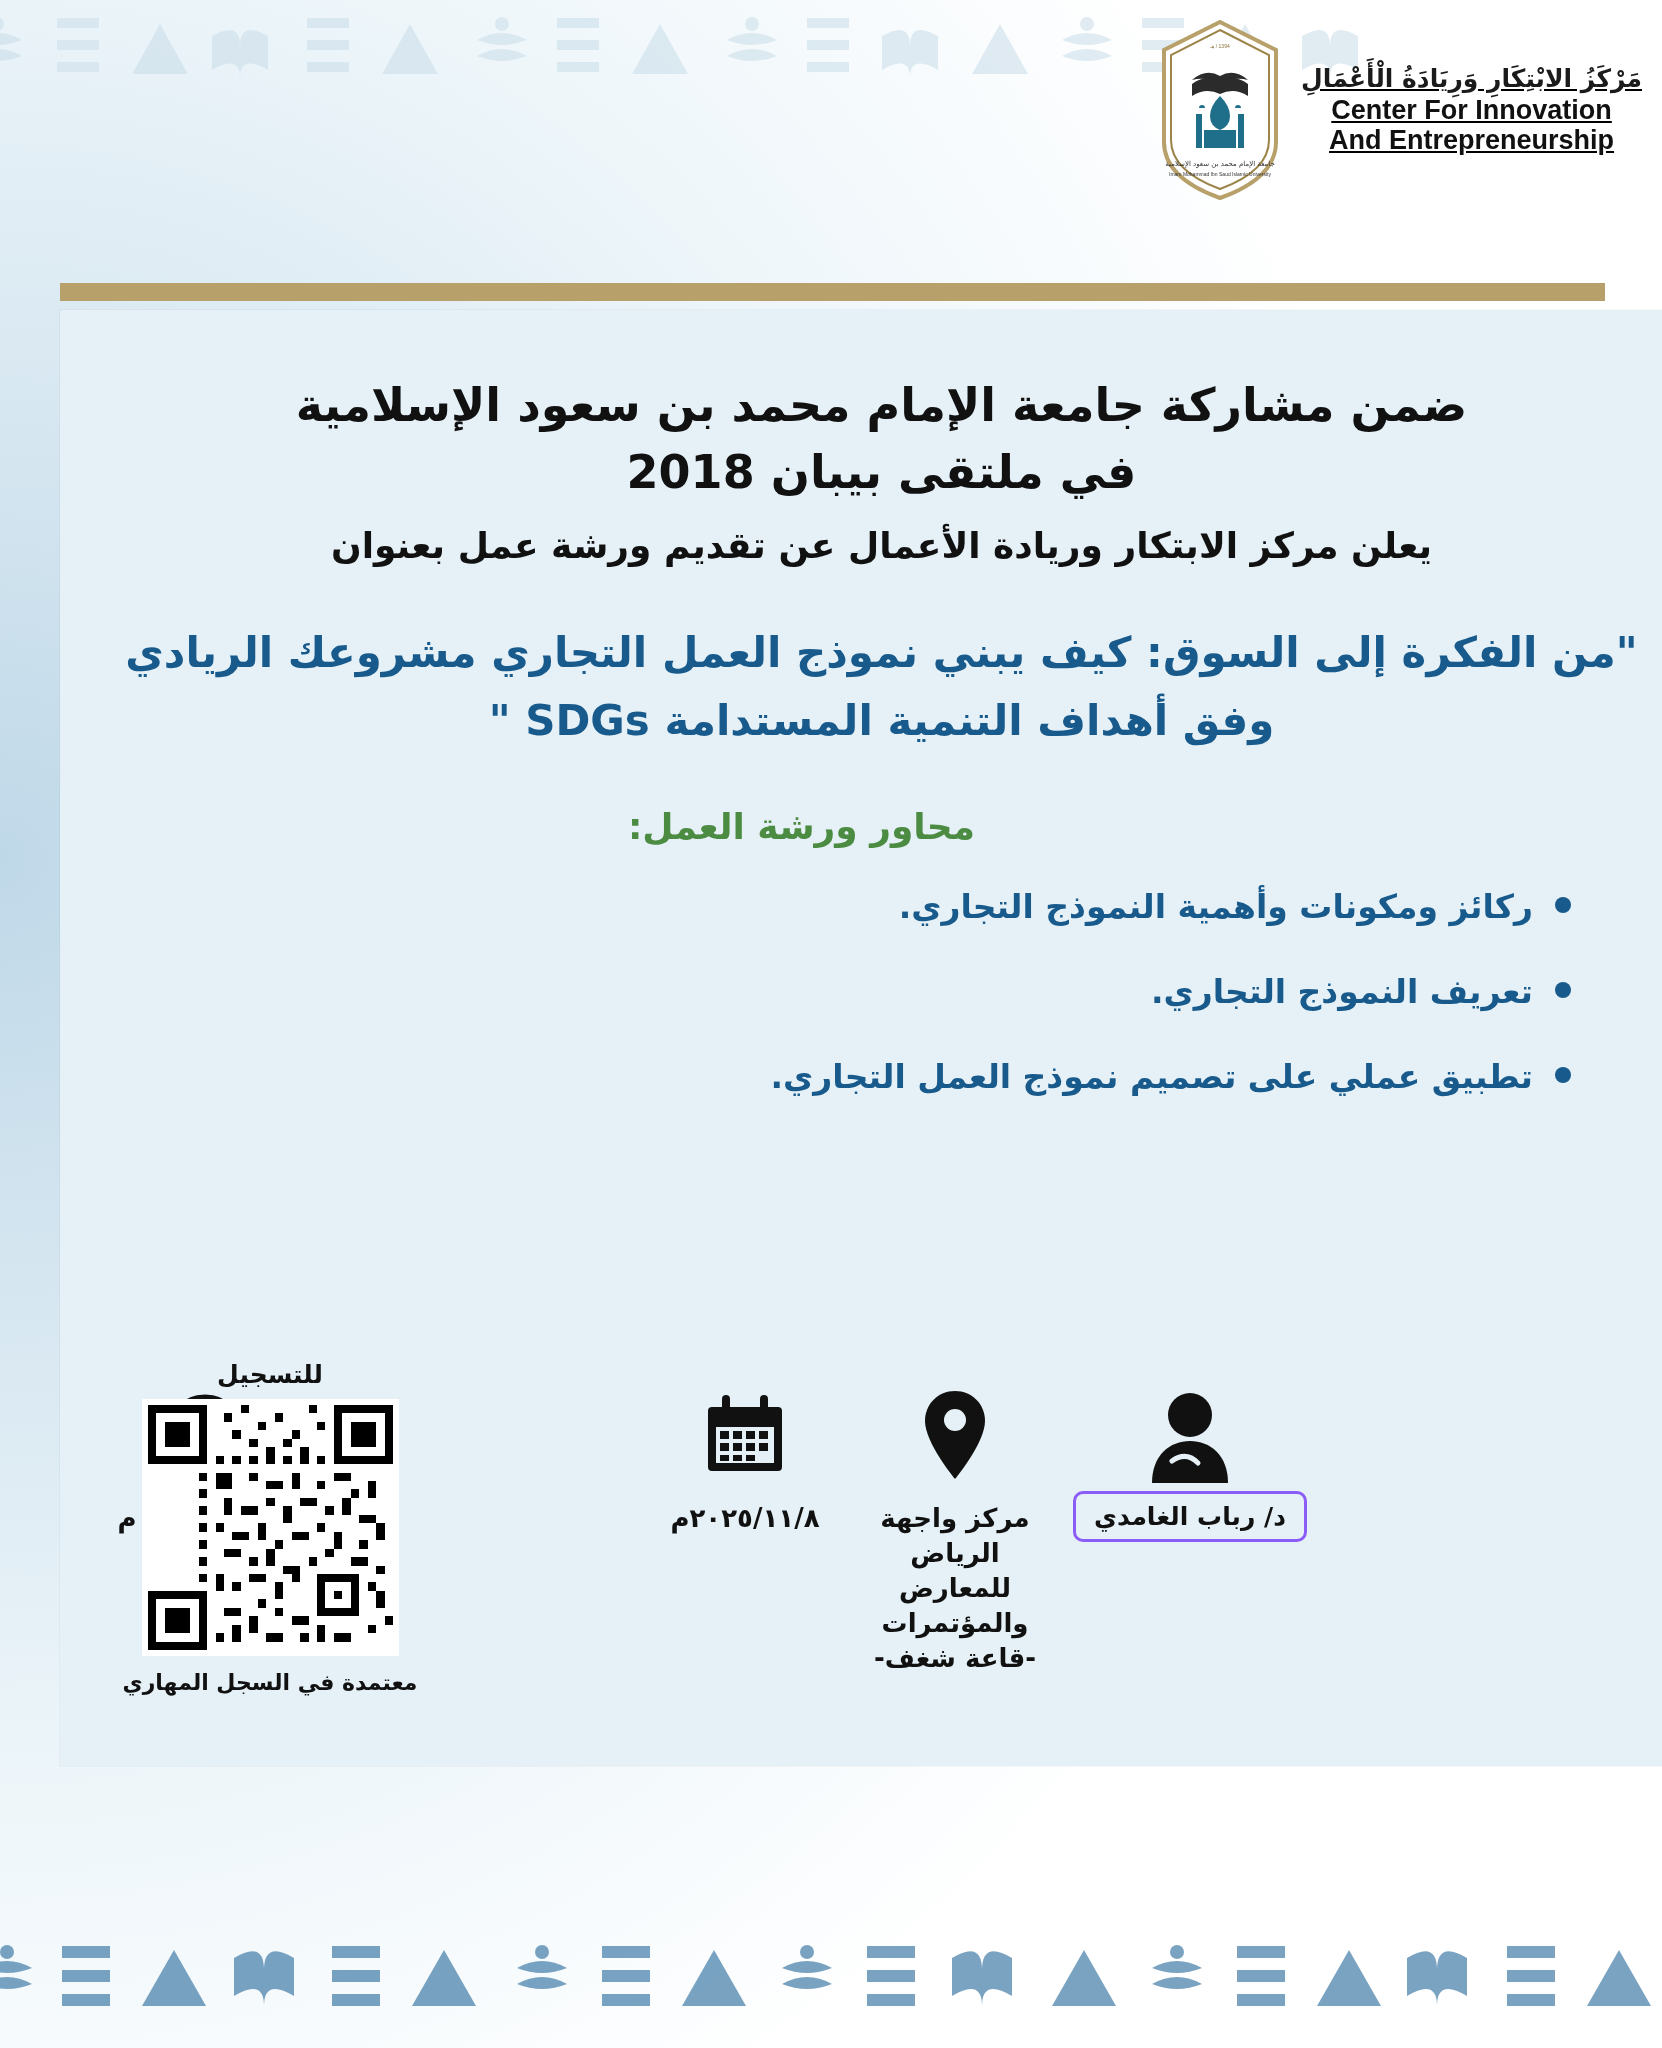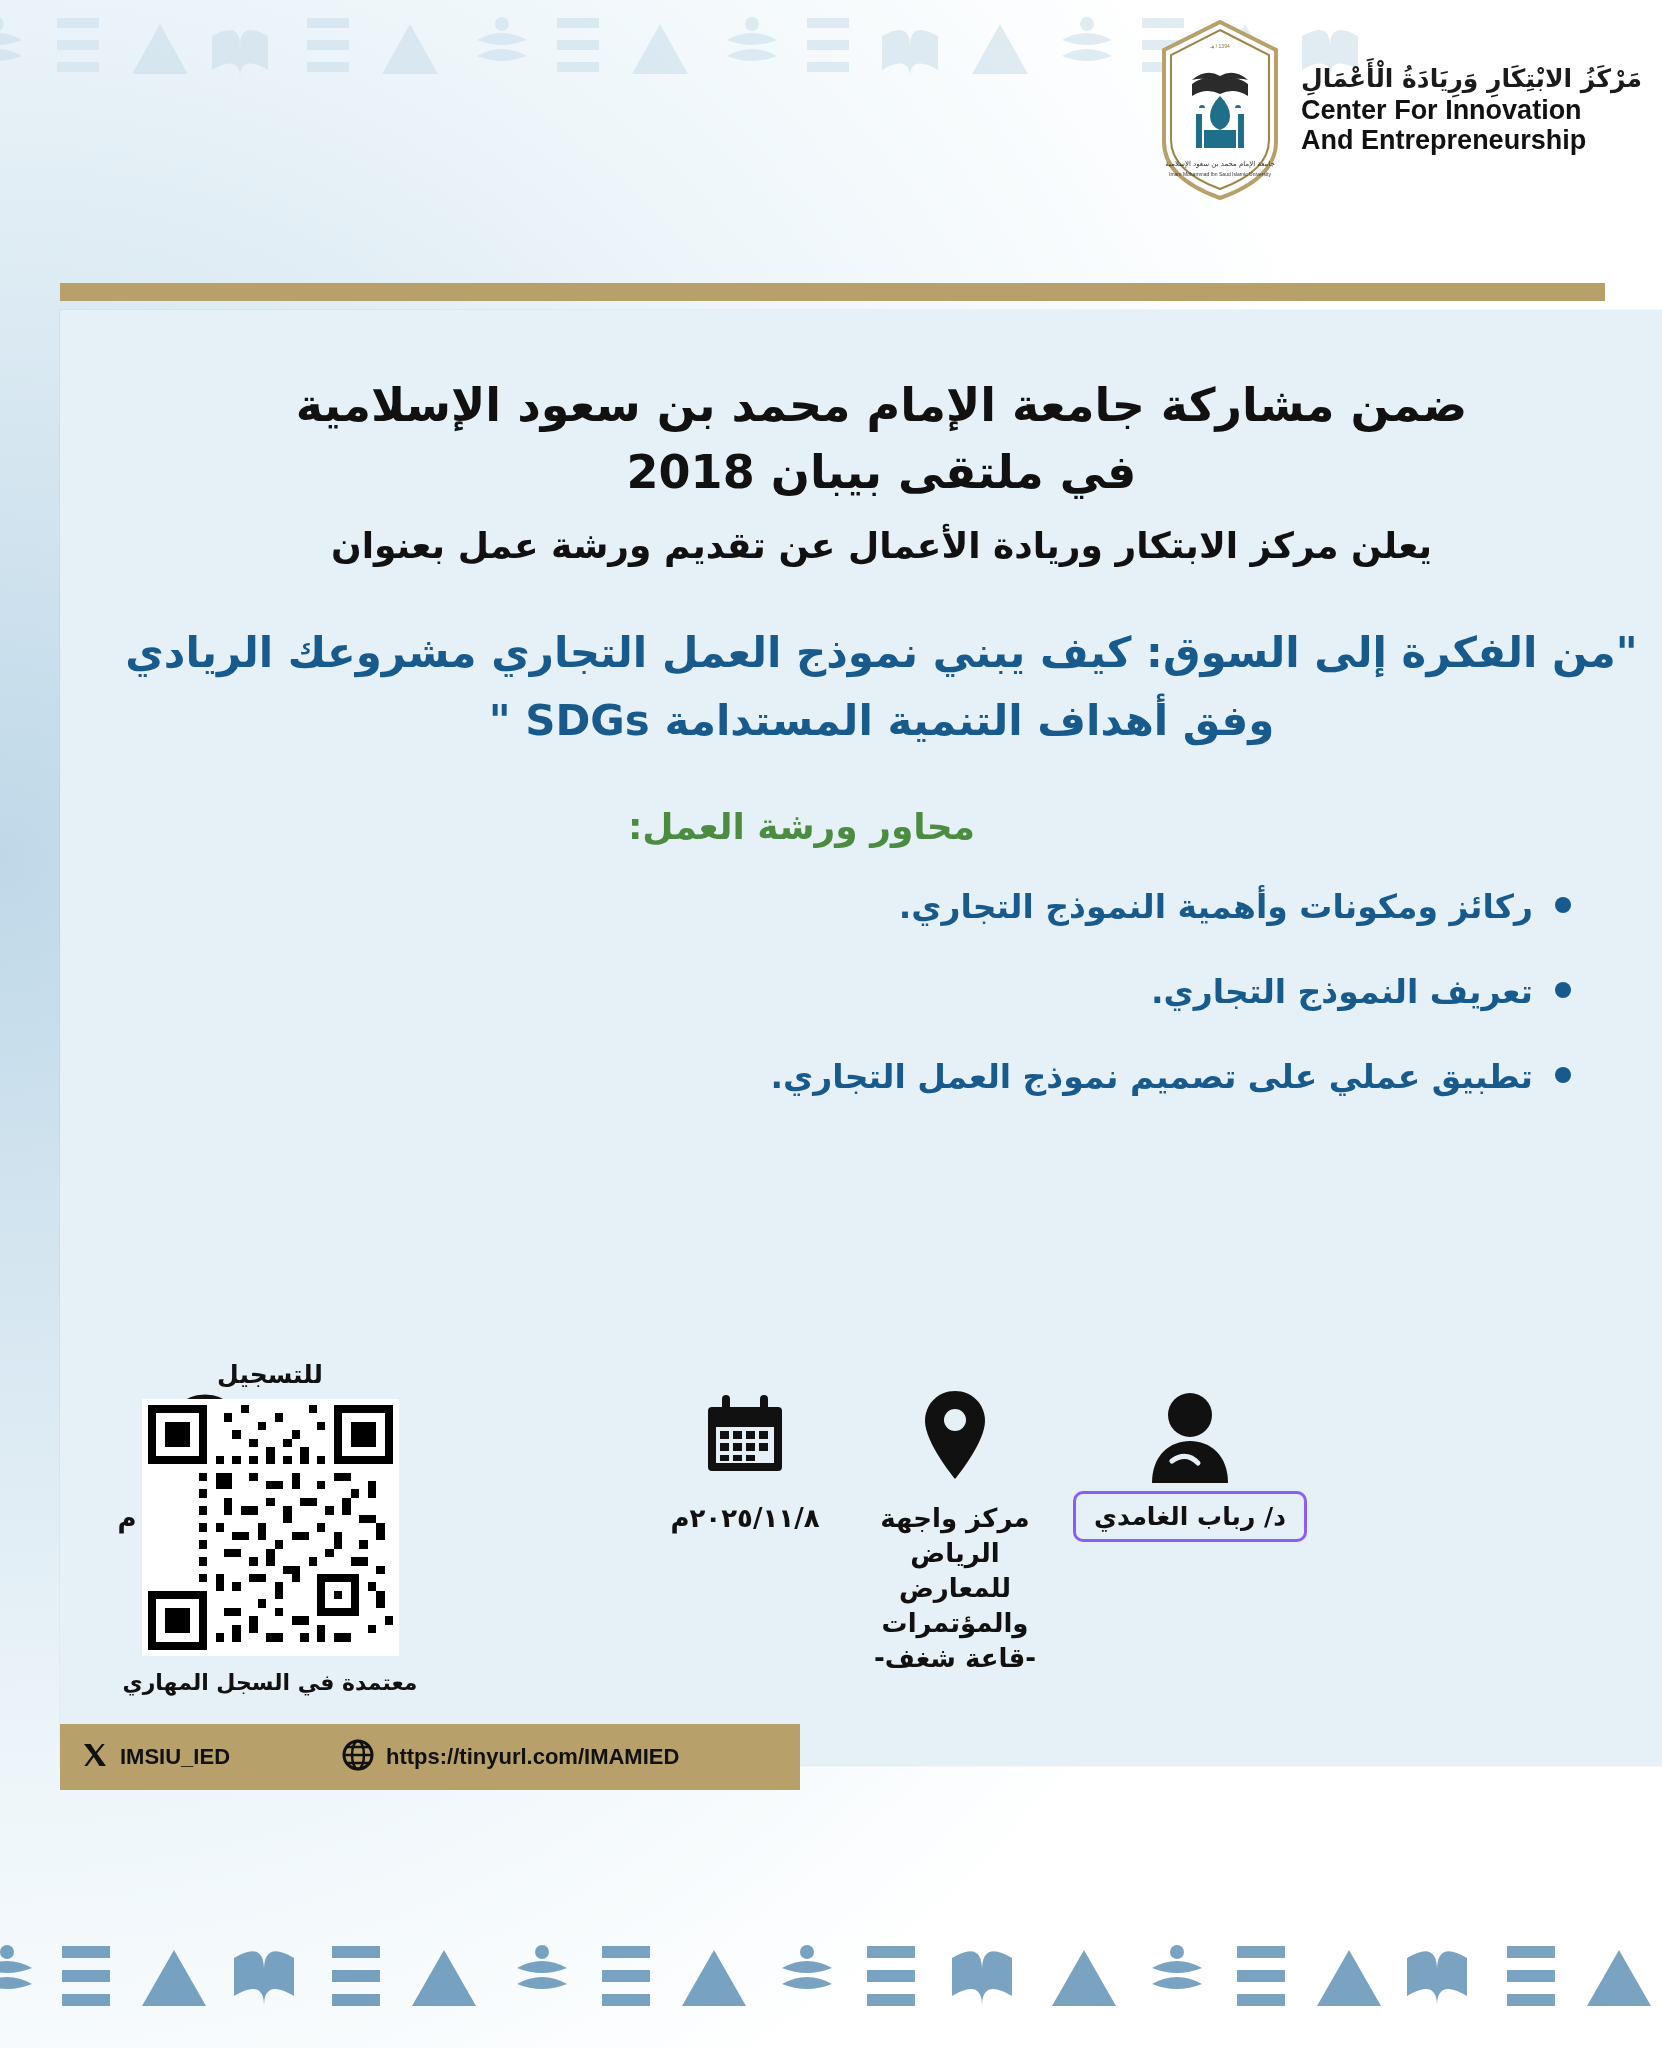--- a/index.html
+++ b/index.html
@@ -32,21 +32,21 @@
   .motif{flex:0 0 auto;opacity:.85;}
   .top-band .motif{opacity:.55;}
 
   
   .header{
     position:absolute;top:20px;right:20px;
     display:flex;align-items:center;gap:18px;
     direction:rtl;
   }
   .logo-text{
-    text-align:left;line-height:1.05;
+    text-align:center;line-height:1.05;text-decoration:underline;
   }
   .logo-ar{
     font-size:25px;font-weight:bold;color:#1b1b1b;
     letter-spacing:.5px;margin-bottom:4px;
     font-family:"DejaVu Sans", sans-serif;
   }
   .logo-en1,.logo-en2{
     font-size:27px;font-weight:bold;color:#111;direction:ltr;
     font-family:"Liberation Sans", sans-serif;
   }
@@ -478,41 +478,20 @@
             <rect x="26" y="21" width="1" height="1"></rect>
               <rect x="28" y="25" width="1" height="1"></rect>
           </g>
         </svg>
       </div>
       <div class="qr-note">معتمدة في السجل المهاري</div>
     </div>
 
   </div>
 
-  <div class="footer-bar">
-    <div class="footer-item">
-      <span>
-        <svg width="26" height="26" viewBox="0 0 26 26" xmlns="http://www.w3.org/2000/svg">
-          <path d="M2 2 L10.5 13 L2.4 24 L5.2 24 L11.8 15 L17.5 24 L24 24 L15 11.5 L22.7 2 L19.9 2 L13.7 9.7 L8.6 2 Z" fill="#111"></path>
-        </svg>
-      </span>
-      <span class="ftxt">IMSIU_IED</span>
-    </div>
-    <div class="footer-sep"></div>
-    <div class="footer-item">
-      <span>
-        <svg width="32" height="32" viewBox="0 0 32 32" xmlns="http://www.w3.org/2000/svg">
-          <circle cx="16" cy="16" r="14" fill="none" stroke="#111" stroke-width="3"></circle>
-          <ellipse cx="16" cy="16" rx="6" ry="14" fill="none" stroke="#111" stroke-width="2.5"></ellipse>
-          <path d="M2 16 L30 16 M4.5 8 L27.5 8 M4.5 24 L27.5 24" stroke="#111" stroke-width="2.5" fill="none"></path>
-        </svg>
-      </span>
-      <span class="ftxt">https://tinyurl.com/IMAMIED</span>
-    </div>
-  </div>
 
   <div class="bottom-band">
     <div class="band-row">
       <svg class="motif" width="1700" height="150" viewBox="0 0 1700 150" xmlns="http://www.w3.org/2000/svg">
         <g fill="#2f6f9f" opacity=".75">
           <g transform="translate(10,40)">
             <path d="M10 30 q25 -14 50 0 q-25 10 -50 0 Z"></path>
             <path d="M10 46 q25 -14 50 0 q-25 10 -50 0 Z"></path>
             <circle cx="35" cy="14" r="7"></circle>
           </g>

